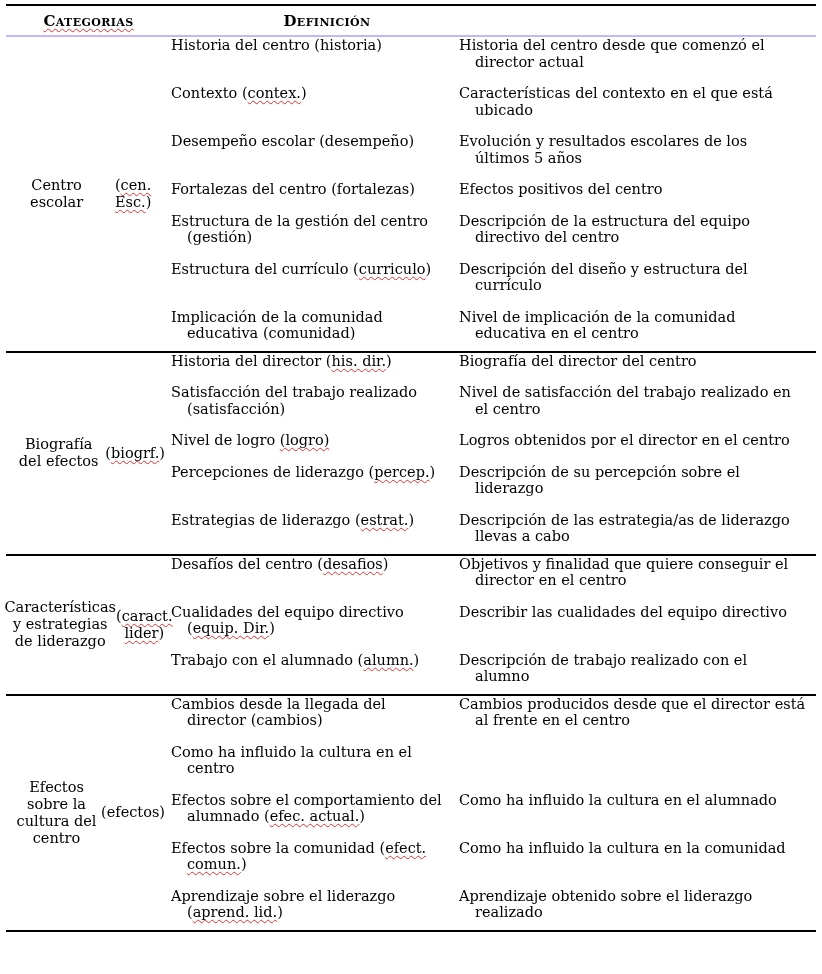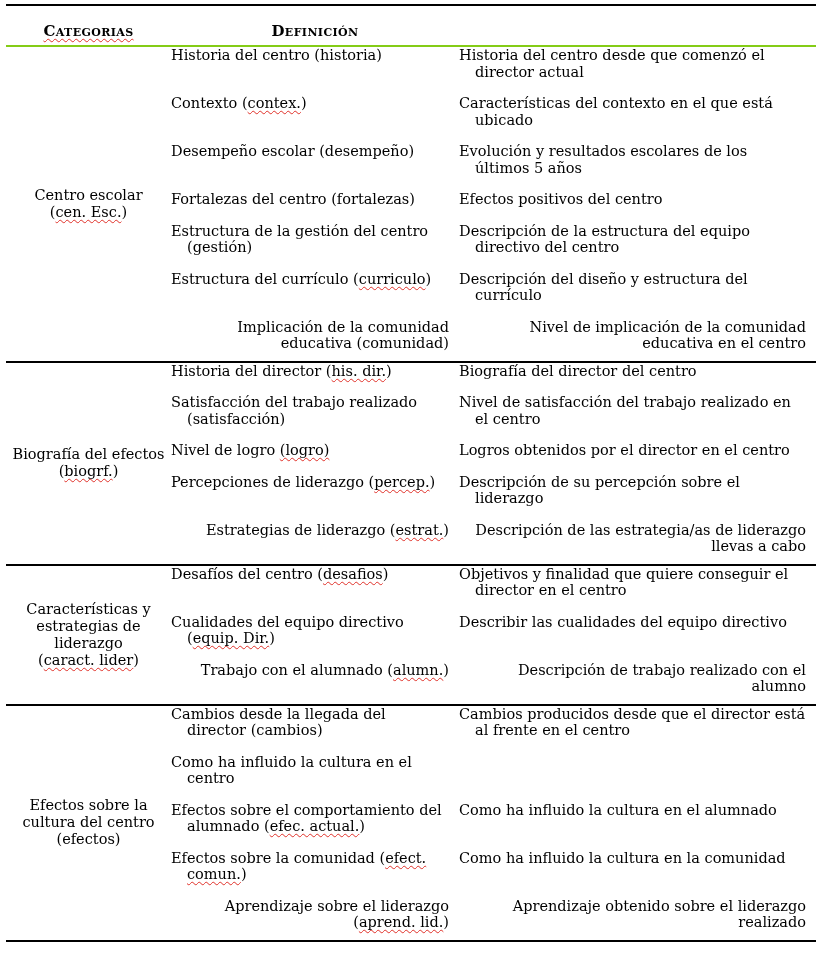--- a/index.html
+++ b/index.html
@@ -10,53 +10,53 @@
     -webkit-font-smoothing:antialiased;
   }
   .table{
     margin:4px 6px 0 6px;
     border-top:2px solid #000;
     border-bottom:2px solid #000;
   }
   .thead{
     display:grid;
     grid-template-columns:165px 288px 1fr;
-    border-bottom:2px solid #84cc16;
-    padding:15px 0 4px 0;
+    border-bottom:2px solid #c4b5fd;
+    padding:5px 0 4px 0;
+    gap:12px;
   }
   .th{
     text-align:center;
     font-weight:700;
     font-variant:small-caps;
     font-size:15px;
     letter-spacing:0.4px;
     line-height:20px;
   }
   .group{
     display:grid;
     grid-template-columns:165px 1fr;
   }
   .group + .group{ border-top:2px solid #000; }
   .cat{
     display:flex;
-    flex-direction:column;
     justify-content:center;
     align-items:center;
     text-align:center;
     padding:4px 6px;
     font-size:14.5px;
     line-height:17px;
   }
   .rows{ padding-top:0; }
   .row{
     display:grid;
     grid-template-columns:288px 1fr;
     margin-bottom:15px;
   }
-  .rows .row:last-child{ margin-bottom:9px;text-align:right; }
+  .rows .row:last-child{ margin-bottom:9px; }
   .sub,.def{
     font-size:14.5px;
     line-height:16.5px;
     padding-left:16px;
     text-indent:-16px;
     padding-right:10px;
   }
   .sq{
     text-decoration:underline;
     text-decoration-style:wavy;

